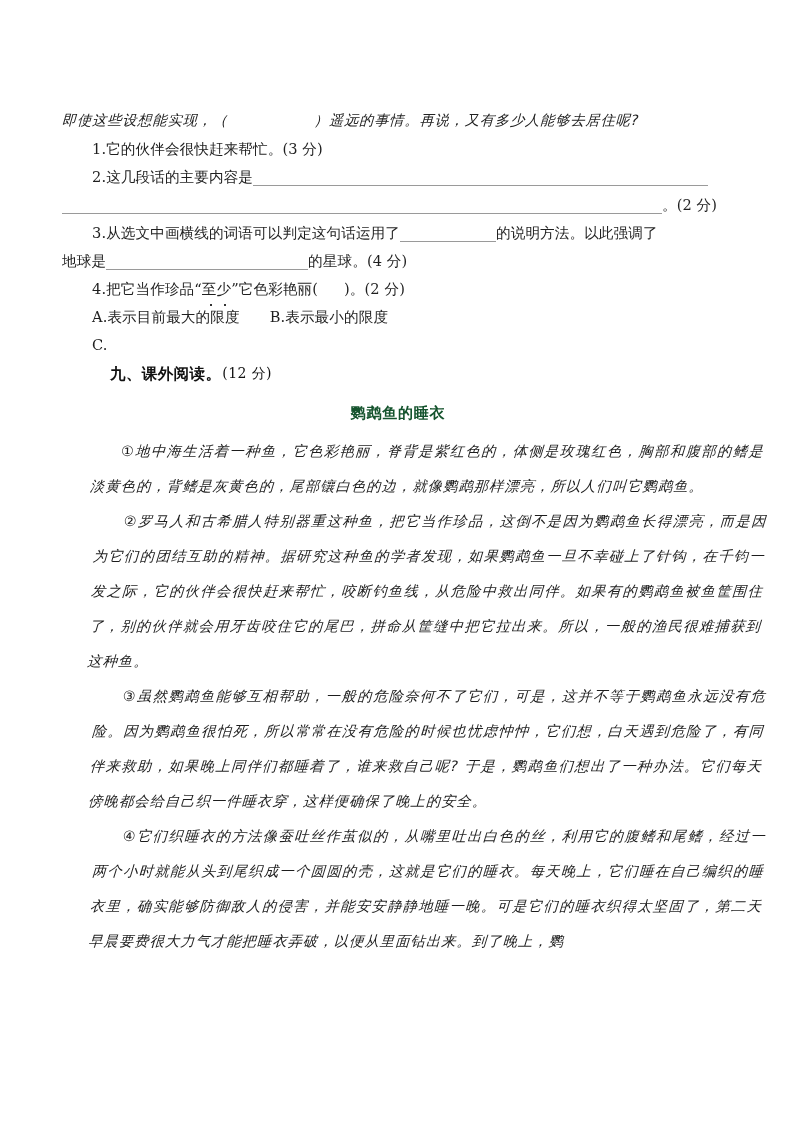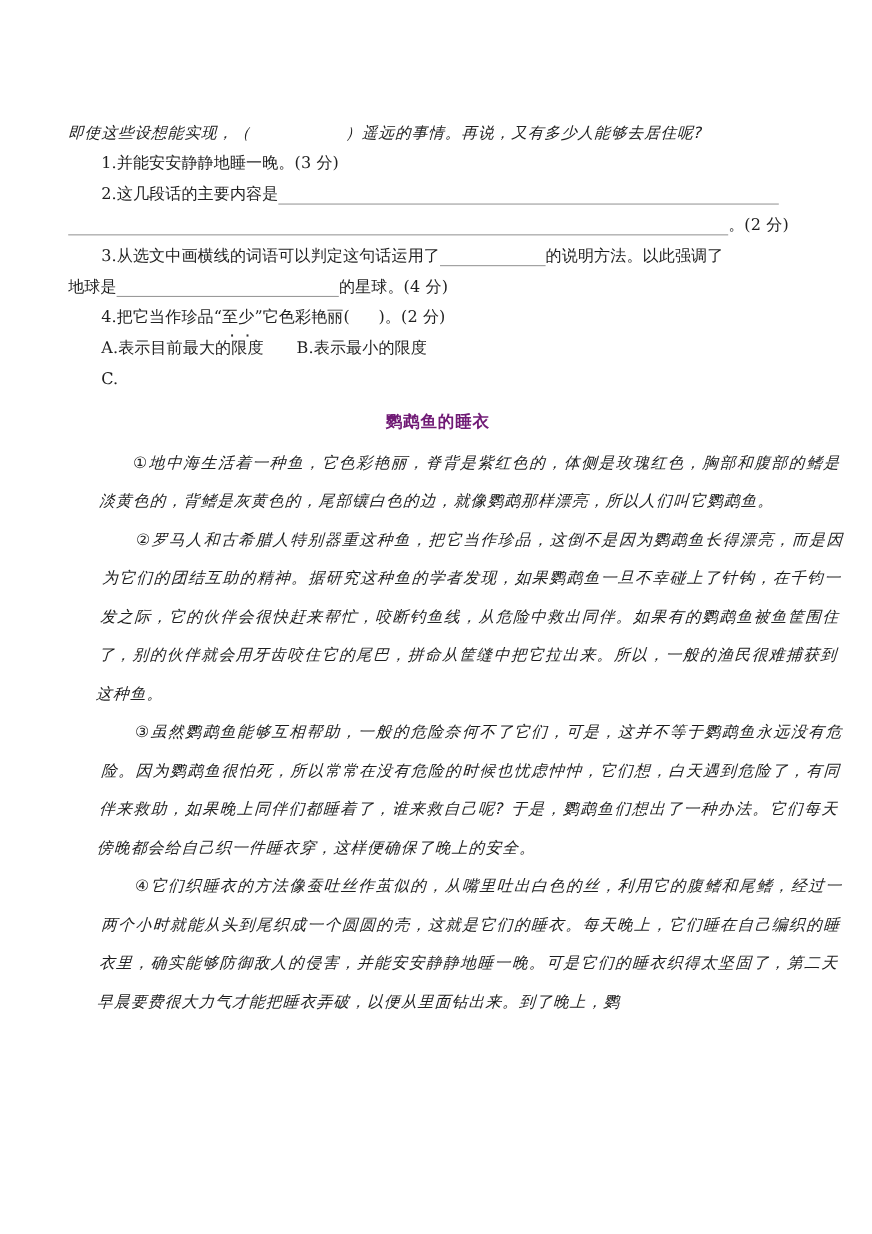--- a/index.html
+++ b/index.html
@@ -105,21 +105,21 @@
   
   .passage-title {
     font-family: "DejaVu Sans", "Liberation Sans", sans-serif;
     font-weight: bold;
     font-size: 15px;
     letter-spacing: 0.8px;
     text-align: center;
     margin-top: 9px;
     height: 30px;
     line-height: 30px;
-    color: #701a75;
+    color: #14532d;
   }
 
   
   .passage {
     margin-top: 6px;
     font-family: "DejaVu Sans", "Liberation Sans", sans-serif;
     font-size: 14.3px;
     line-height: 35px;
     letter-spacing: 1.05px;
     color: #1d1d1d;
@@ -163,21 +163,21 @@
     <div class="leadin">
       <span class="kai">即使这些设想能实现，（</span>
       <span class="paren-blank"></span>
       <span class="kai">）遥远的事情。再说，又有多少人能够去居住呢?</span>
     </div>
 
     <div class="qblock">
 
       <div class="line indent1">
         <span>1.</span>
-        <span>并能安安静静地睡一晚。</span>
+        <span>它的伙伴会很快赶来帮忙。</span>
         <span>(3 分)</span>
       </div>
 
       <div class="line indent1">
         <span>2.</span>
         <span>这几段话的主要内容是</span>
         <span class="blank b-rest"></span>
       </div>
 
       <div class="line">
@@ -218,20 +218,24 @@
         <span class="opt-gap"></span>
         <span>B.</span>
         <span>表示最小的限度</span>
       </div>
 
       <div class="line indent1">
         <span>C.</span>
       </div>
     </div>
 
+    <div class="sec-heading">
+      <span>九、课外阅读。</span>
+      <span class="score">(12 分)</span>
+    </div>
 
     <div class="passage-title">鹦鹉鱼的睡衣</div>
 
     <div class="passage">
       <p>
         <span class="kai">①地中海生活着一种鱼，它色彩艳丽，脊背是紫红色的，体侧是玫瑰红色，胸部和腹部的鳍是淡黄色的，背鳍是灰黄色的，尾部镶白色的边，就像鹦鹉那样漂亮，所以人们叫它鹦鹉鱼。</span>
       </p>
       <p>
         <span class="kai">②罗马人和古希腊人特别器重这种鱼，把它当作珍品，这倒不是因为鹦鹉鱼长得漂亮，而是因为它们的团结互助的精神。据研究这种鱼的学者发现，如果鹦鹉鱼一旦不幸碰上了针钩，在千钧一发之际，它的伙伴会很快赶来帮忙，咬断钓鱼线，从危险中救出同伴。如果有的鹦鹉鱼被鱼筐围住了，别的伙伴就会用牙齿咬住它的尾巴，拼命从筐缝中把它拉出来。所以，一般的渔民很难捕获到这种鱼。</span>
       </p>

